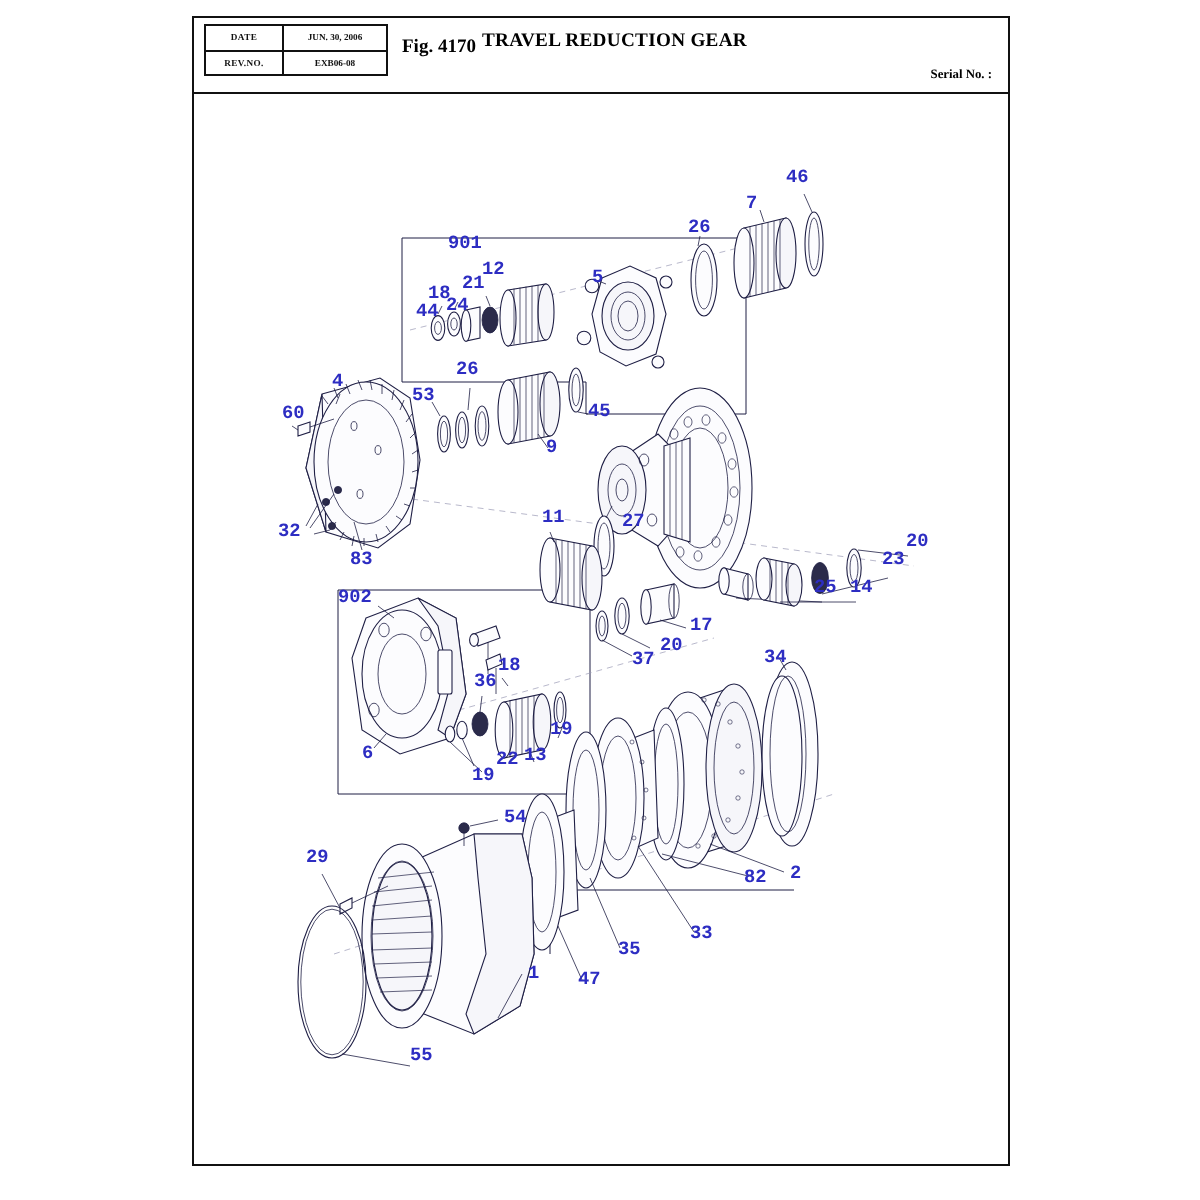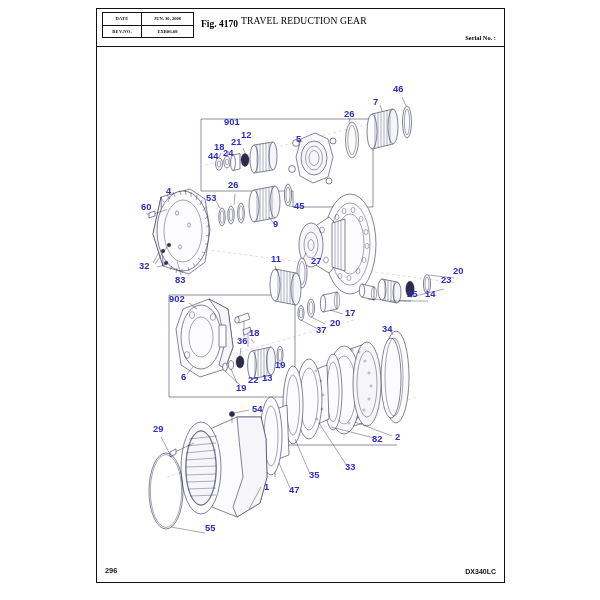--- a/index.html
+++ b/index.html
@@ -20,37 +20,37 @@
   .rtrow{display:flex;flex:1;border-bottom:1px solid #111;}
   .rtrow:last-child{border-bottom:none;}
   .rtk{width:38px;border-right:1px solid #111;display:flex;align-items:center;
        justify-content:center;font-size:4.6px;font-weight:bold;letter-spacing:.2px;
        color:#111;}
   .rtv{flex:1;display:flex;align-items:center;justify-content:center;
        font-size:4.6px;font-weight:bold;color:#111;}
 
   #figno{position:absolute;left:104px;top:10px;font-size:9.5px;font-weight:bold;color:#000;}
   #titles{position:absolute;left:144px;top:6px;line-height:11.5px;}
-  #titles div{font-size:9.6px;font-weight:normal;color:#000;letter-spacing:.15px;}
+  #titles div{font-size:9.6px;font-weight:bold;color:#000;letter-spacing:.15px;}
   #serial{position:absolute;right:8px;top:25px;font-size:6.4px;font-weight:bold;color:#000;}
 
   
   #footer{position:absolute;left:0;bottom:0;width:100%;height:28px;}
   #pageno{position:absolute;left:8px;bottom:7px;font-size:7.4px;font-weight:bold;
           color:#111;font-family:"Liberation Sans",sans-serif;}
   #model{position:absolute;right:8px;bottom:7px;font-size:7px;font-weight:bold;
          color:#111;font-family:"Liberation Sans",sans-serif;}
 
   
   #canvas{position:absolute;left:0;top:38px;width:407px;height:509px;}
   #art{position:absolute;left:0;top:0;}
 
   
   .cal{position:absolute;color:#2d2dc2;font-weight:bold;
-       font-family:Liberation Sans, sans-serif;font-size:9.4px;
+       font-family:Liberation Mono, monospace;font-size:9.4px;
        line-height:9.4px;white-space:nowrap;}
 </style>
 </head>
 <body>
 
 <div id="page">
 
   <div id="frame">
 
     <div id="titlebar">
@@ -529,19 +529,15 @@
       <div class="cal" style="left:248px;top:415px">33</div>
       <div class="cal" style="left:212px;top:423px">35</div>
       <div class="cal" style="left:192px;top:438px">47</div>
 
       <div class="cal" style="left:56px;top:377px">29</div>
       <div class="cal" style="left:155px;top:357px">54</div>
       <div class="cal" style="left:167px;top:435px">1</div>
       <div class="cal" style="left:108px;top:476px">55</div>
     </div>
 
-    <div id="footer">
-      <div id="pageno">296</div>
-      <div id="model">DX340LC</div>
-    </div>
 
   </div>
 </div>
 
 </body></html>

